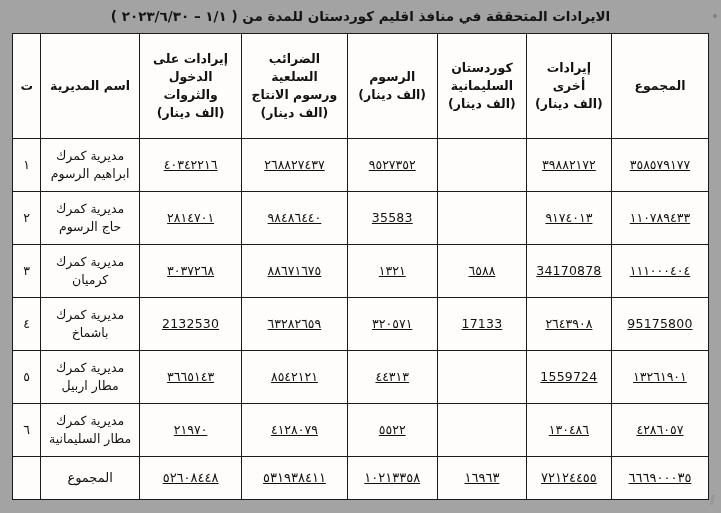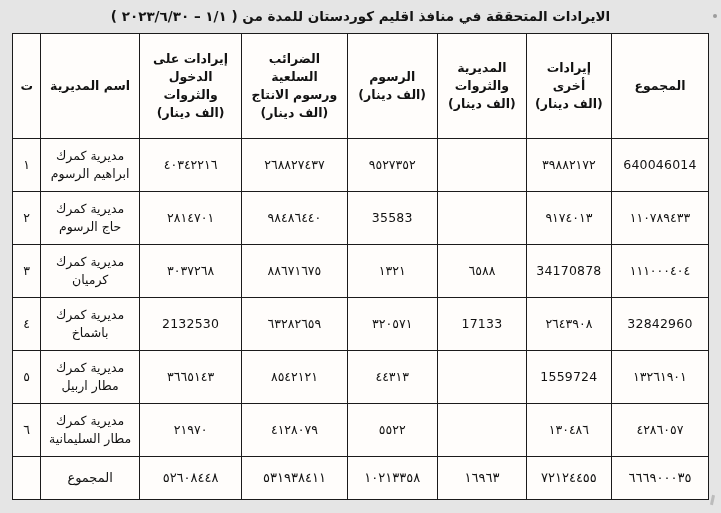--- a/index.html
+++ b/index.html
@@ -11,21 +11,21 @@
     width: 721px;
     height: 513px;
     font-family: "DejaVu Sans", sans-serif;
     color: #111111;
     position: relative;
     overflow: hidden;
   }
   .page {
     position: absolute;
     inset: 0;
-    background: #e5e5e5;
+    background: #a3a3a3;
   }
   .doc-title {
     position: absolute;
     top: 8px;
     left: 0;
     right: 0;
     text-align: center;
     font-family: "DejaVu Sans", sans-serif;
     font-size: 13.5px;
     font-weight: bold;
@@ -73,20 +73,21 @@
   .col-commodity { width: 15.6%; }
   .col-fees { width: 13.4%; }
   .col-transfer { width: 13.2%; }
   .col-other { width: 12.6%; }
   .col-total { width: 14.4%; }
 
   td.num {
     font-size: 13px;
     letter-spacing: 0.2px;
     white-space: nowrap;
+    text-decoration: underline;
   }
   td.dept {
     font-size: 12.4px;
     line-height: 1.5;
   }
   tr.data-row td { height: 48px; }
   tr.total-row td {
     height: 38px;
     font-size: 13px;
   }
@@ -137,22 +138,22 @@
       <thead>
         <tr>
           <th>
             <span class="hdr-line">المجموع</span>
           </th>
           <th>
             <span class="hdr-line">إيرادات أخرى</span>
             <span class="hdr-line">(الف دينار)</span>
           </th>
           <th>
-            <span class="hdr-line">المديرية</span>
-            <span class="hdr-line">والثروات</span>
+            <span class="hdr-line">كوردستان</span>
+            <span class="hdr-line">السليمانية</span>
             <span class="hdr-line">(الف دينار)</span>
           </th>
           <th>
             <span class="hdr-line">الرسوم</span>
             <span class="hdr-line">(الف دينار)</span>
           </th>
           <th>
             <span class="hdr-line">الضرائب السلعية</span>
             <span class="hdr-line">ورسوم الانتاج</span>
             <span class="hdr-line">(الف دينار)</span>
@@ -166,21 +167,21 @@
             <span class="hdr-line">اسم المديرية</span>
           </th>
           <th>
             <span class="hdr-line">ت</span>
           </th>
         </tr>
       </thead>
       <tbody>
 
         <tr class="data-row">
-          <td class="num">640046014</td>
+          <td class="num">٣٥٨٥٧٩١٧٧</td>
           <td class="num">٣٩٨٨٢١٧٢</td>
           <td class="num"></td>
           <td class="num">٩٥٢٧٣٥٢</td>
           <td class="num">٢٦٨٨٢٧٤٣٧</td>
           <td class="num">٤٠٣٤٢٢١٦</td>
           <td class="dept">
             <span class="hdr-line">مديرية كمرك</span>
             <span class="hdr-line">ابراهيم الرسوم</span>
           </td>
           <td class="seq">١</td>
@@ -208,21 +209,21 @@
           <td class="num">٨٨٦٧١٦٧٥</td>
           <td class="num">٣٠٣٧٢٦٨</td>
           <td class="dept">
             <span class="hdr-line">مديرية كمرك</span>
             <span class="hdr-line">كرميان</span>
           </td>
           <td class="seq">٣</td>
         </tr>
 
         <tr class="data-row">
-          <td class="num">32842960</td>
+          <td class="num">95175800</td>
           <td class="num">٢٦٤٣٩٠٨</td>
           <td class="num">17133</td>
           <td class="num">٣٢٠٥٧١</td>
           <td class="num">٦٣٢٨٢٦٥٩</td>
           <td class="num">2132530</td>
           <td class="dept">
             <span class="hdr-line">مديرية كمرك</span>
             <span class="hdr-line">باشماخ</span>
           </td>
           <td class="seq">٤</td>

